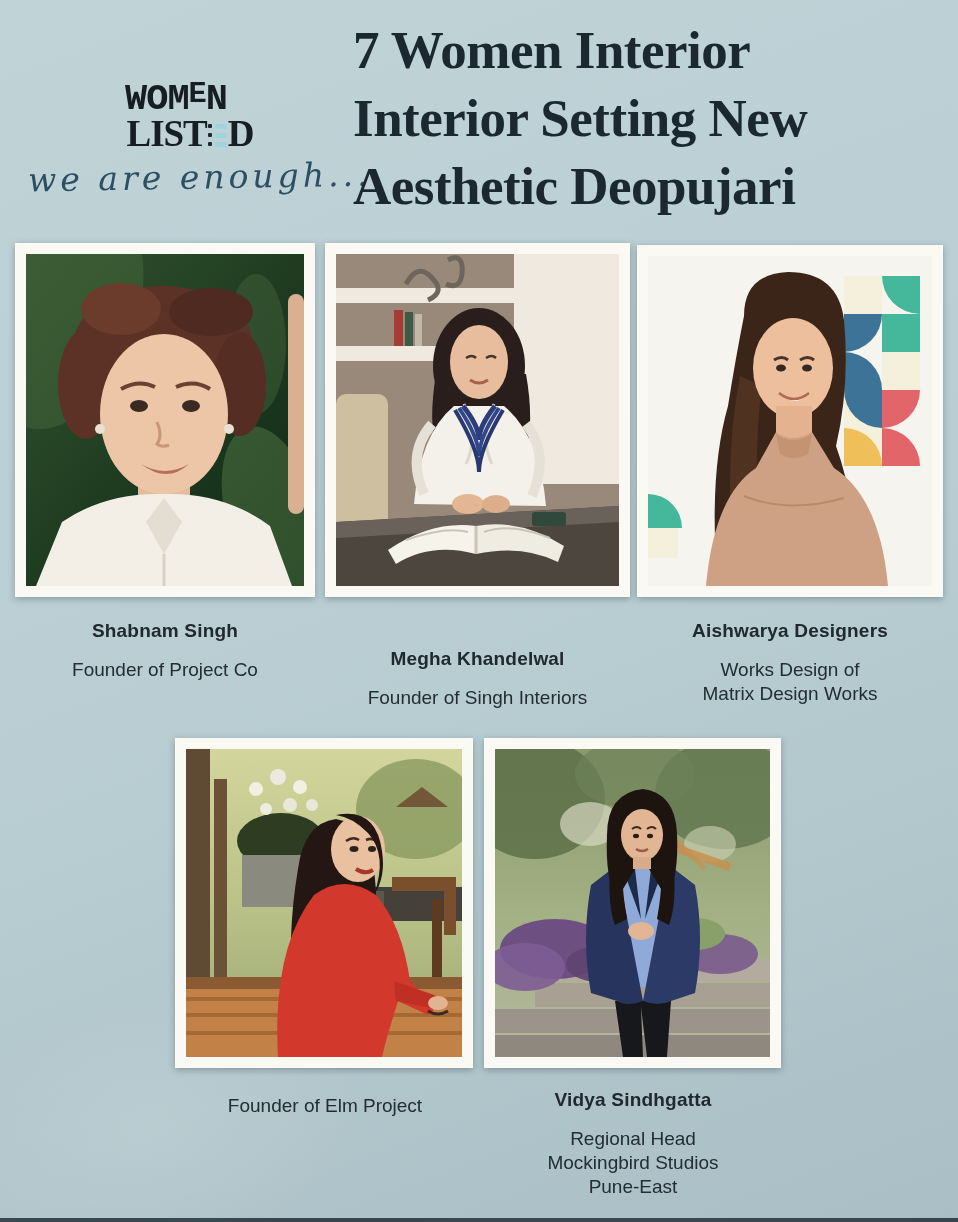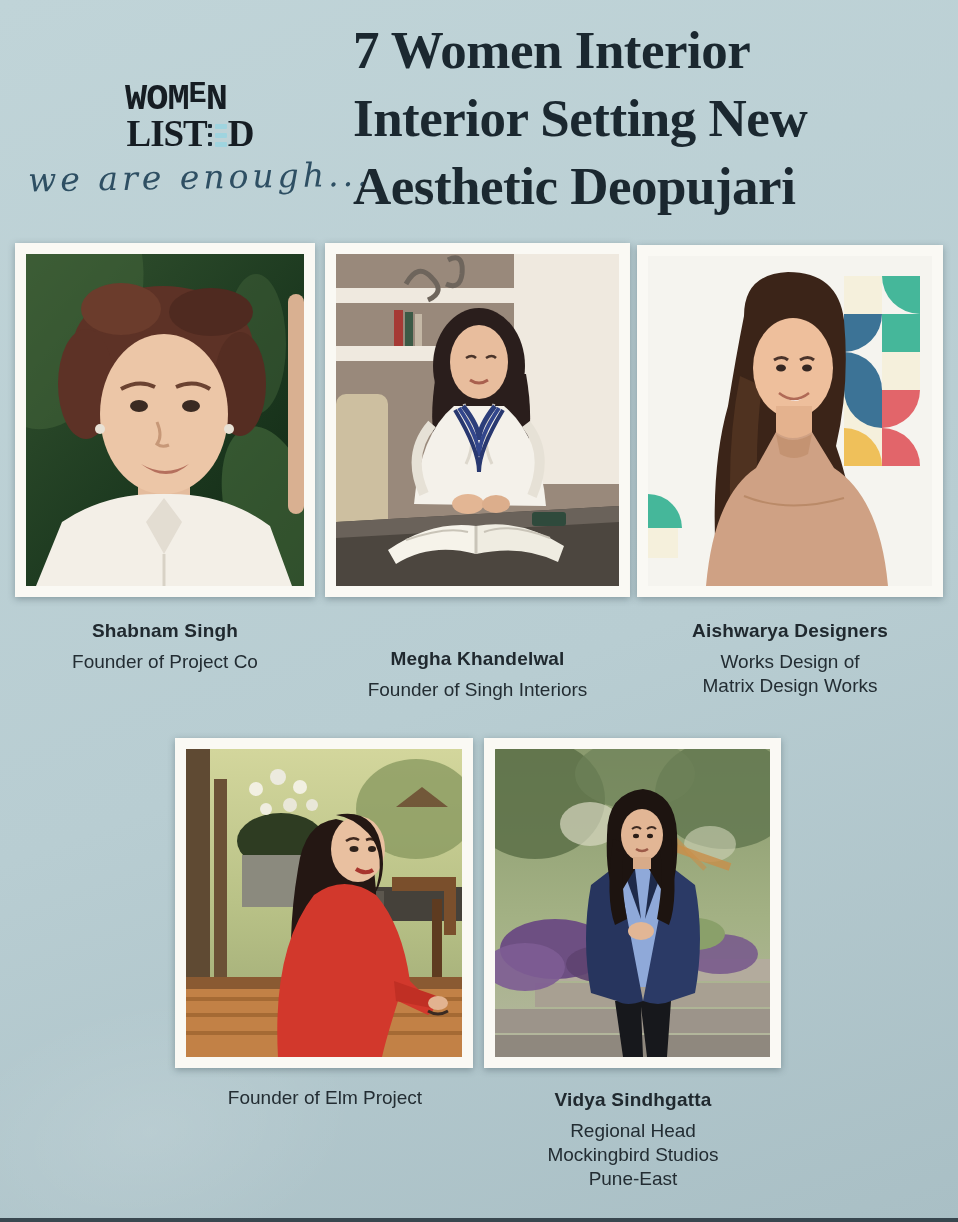--- a/index.html
+++ b/index.html
@@ -44,21 +44,21 @@
   .card .ph { width:100%; height:100%; display:block; }
   .card1 { left:15px;  top:243px; width:300px; height:354px; }
   .card2 { left:325px; top:243px; width:305px; height:354px; }
   .card3 { left:637px; top:245px; width:306px; height:352px; }
   .card4 { left:175px; top:738px; width:298px; height:330px; }
   .card5 { left:484px; top:738px; width:297px; height:330px; }
 
   
   .caption { position:absolute; text-align:center; color:#20292f; }
   .caption .nm { font-size:19px; font-weight:700; letter-spacing:.2px; line-height:33px; }
-  .caption .rl { font-size:19px; font-weight:400; line-height:24px; color:#232d33; margin-top:3px;}
+  .caption .rl { font-size:19px; font-weight:400; line-height:24px; color:#232d33; margin-top:11px;}
   .cap1 { left:0px;   top:614px;  width:330px; }
   .cap2 { left:320px; top:642px;  width:315px; }
   .cap3 { left:628px; top:614px;  width:324px; }
   .cap4 { left:160px; top:1083px; width:330px; }
   .cap5 { left:472px; top:1083px; width:322px; }
 </style>
 </head>
 <body>
 
 <div class="poster">

